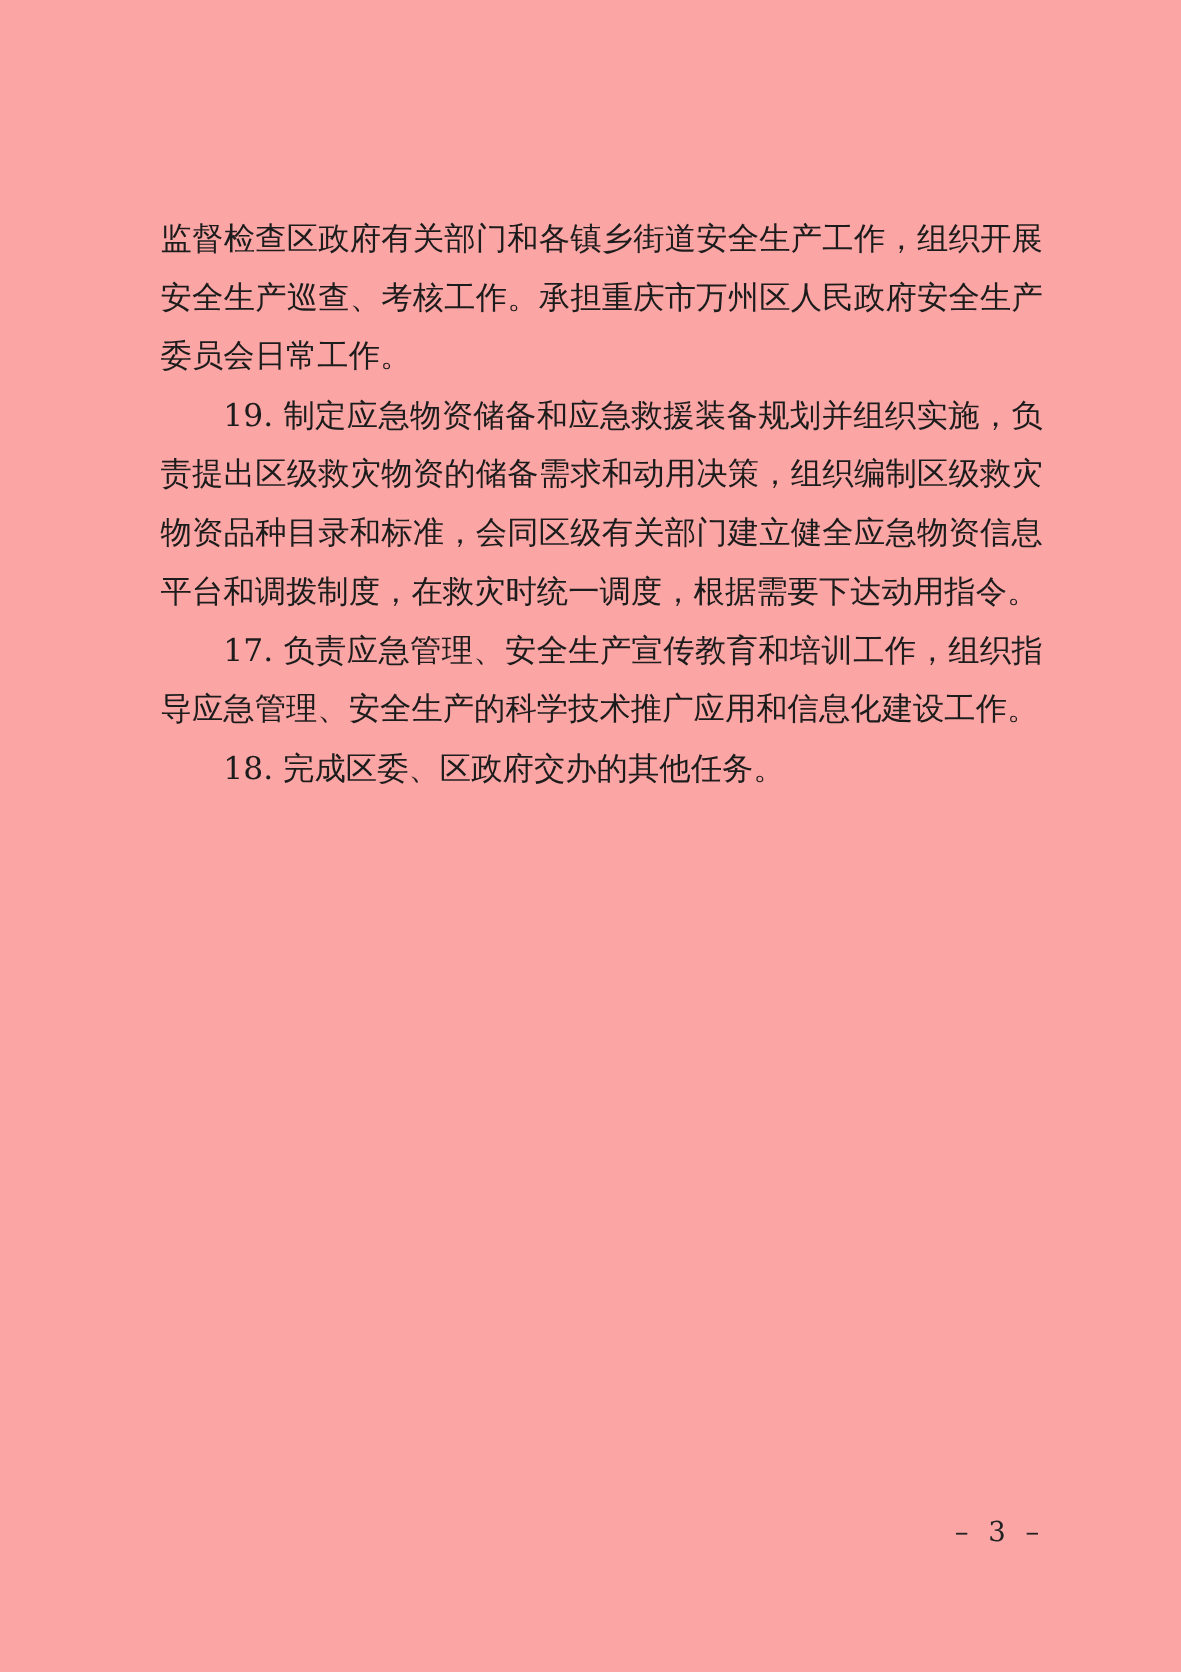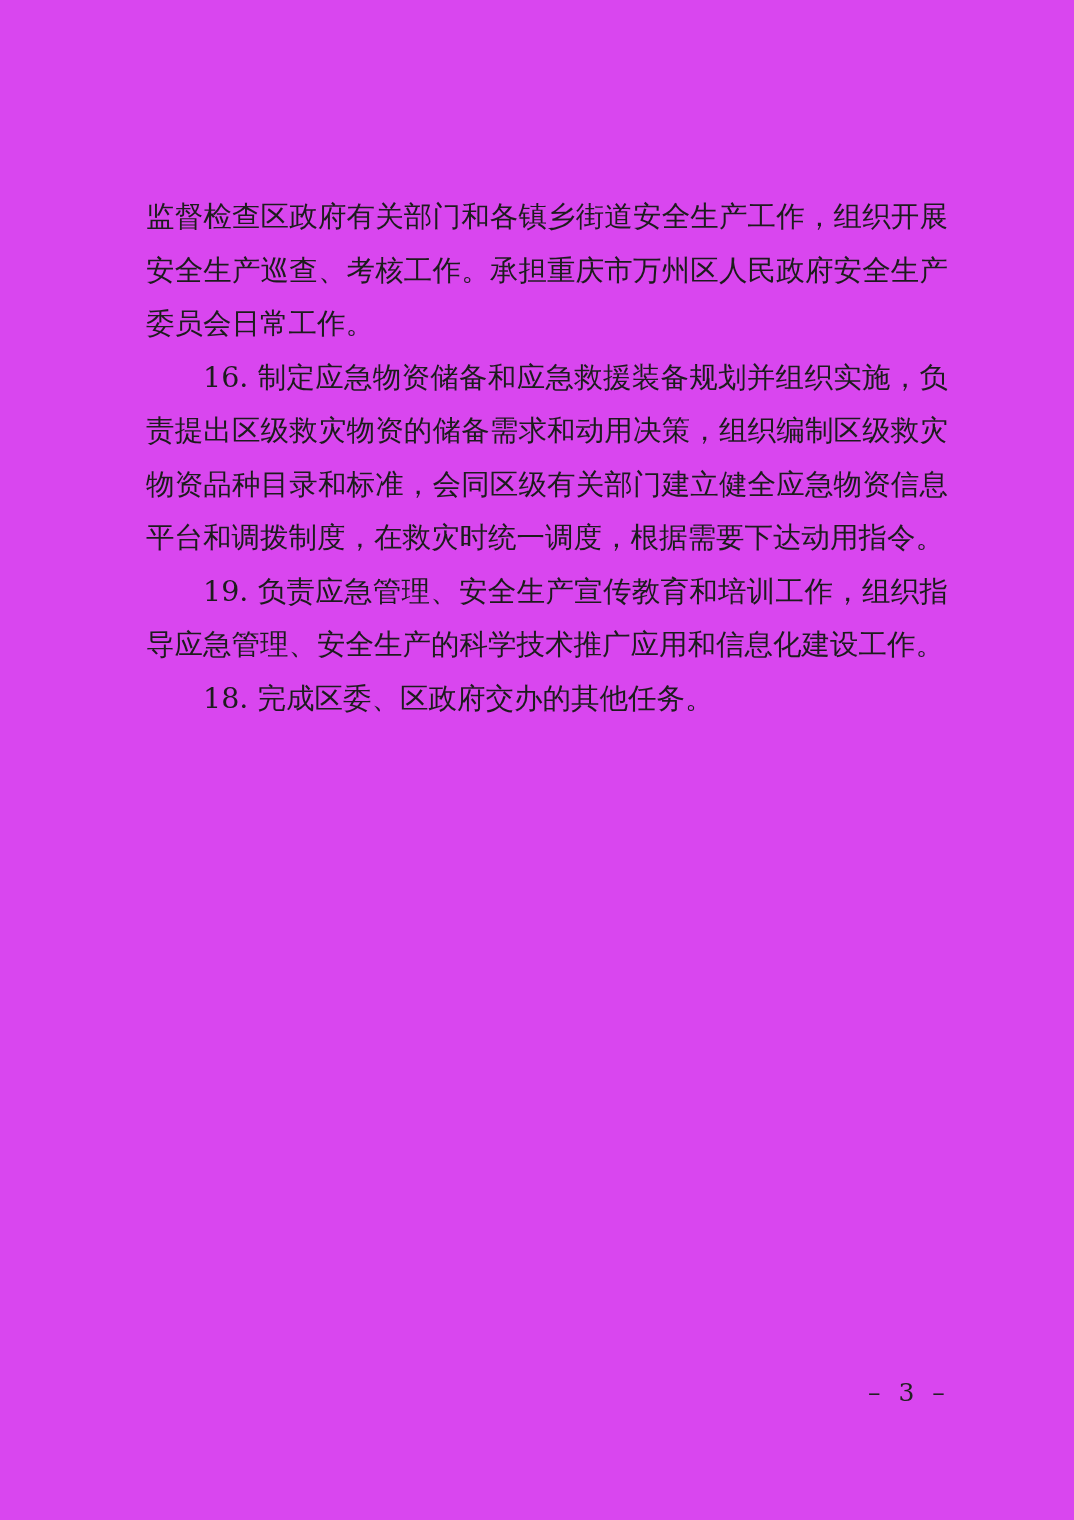--- a/index.html
+++ b/index.html
@@ -4,21 +4,21 @@
 <style>
   html, body {
     margin: 0;
     padding: 0;
     background: #ffffff;
   }
   .page {
     position: relative;
     width: 1074px;
     height: 1520px;
-    background: #d946ef;
+    background: #fca5a5;
     overflow: hidden;
     font-family: "DejaVu Serif", "Liberation Serif", serif;
     color: #1c1c1c;
   }
   .body-text {
     position: absolute;
     left: 146px;
     top: 190px;
     width: 802px;
   }
@@ -43,19 +43,19 @@
     color: #222222;
     white-space: nowrap;
   }
 </style>
 </head>
 <body>
 
 <div class="page">
   <main class="body-text">
     <p class="para">监督检查区政府有关部门和各镇乡街道安全生产工作，组织开展安全生产巡查、考核工作。承担重庆市万州区人民政府安全生产委员会日常工作。</p>
-    <p class="para indent">16. 制定应急物资储备和应急救援装备规划并组织实施，负责提出区级救灾物资的储备需求和动用决策，组织编制区级救灾物资品种目录和标准，会同区级有关部门建立健全应急物资信息平台和调拨制度，在救灾时统一调度，根据需要下达动用指令。</p>
-    <p class="para indent">19. 负责应急管理、安全生产宣传教育和培训工作，组织指导应急管理、安全生产的科学技术推广应用和信息化建设工作。</p>
+    <p class="para indent">19. 制定应急物资储备和应急救援装备规划并组织实施，负责提出区级救灾物资的储备需求和动用决策，组织编制区级救灾物资品种目录和标准，会同区级有关部门建立健全应急物资信息平台和调拨制度，在救灾时统一调度，根据需要下达动用指令。</p>
+    <p class="para indent">17. 负责应急管理、安全生产宣传教育和培训工作，组织指导应急管理、安全生产的科学技术推广应用和信息化建设工作。</p>
     <p class="para indent">18. 完成区委、区政府交办的其他任务。</p>
   </main>
 
   <div class="page-number">– 3 –</div>
 </div>
 
 </body></html>

